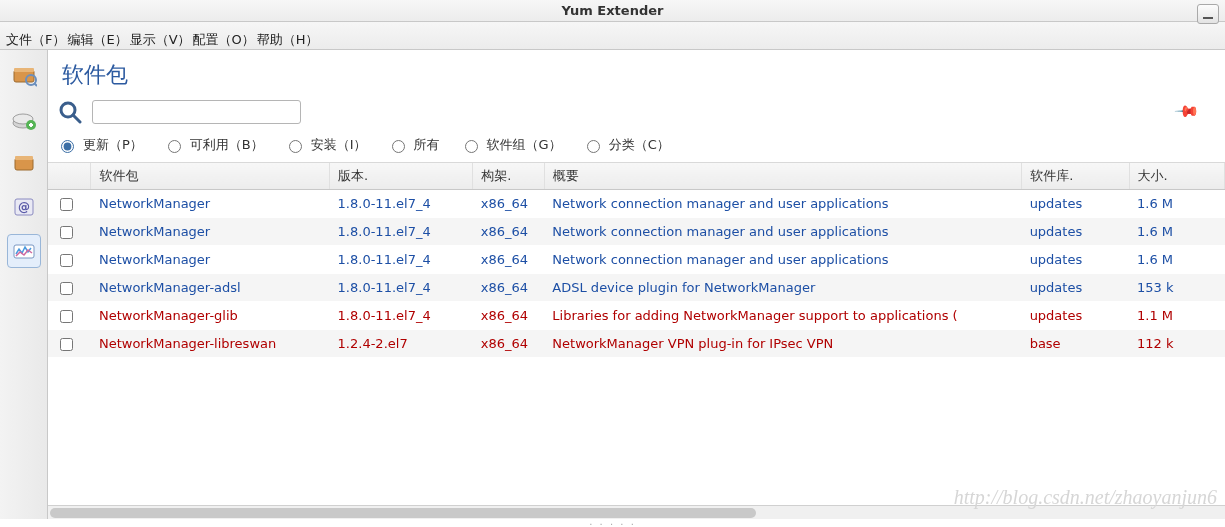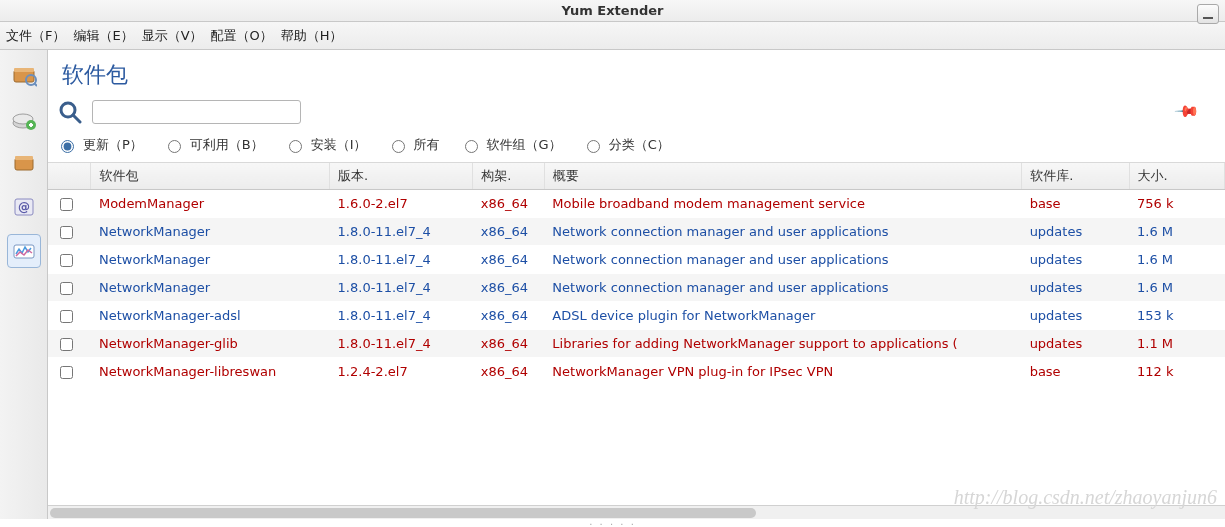--- a/index.html
+++ b/index.html
@@ -29,23 +29,23 @@
     background:linear-gradient(#fdfdfd,#e3e3e3);
     border:1px solid #a9a9a9; border-radius:3px;
     display:flex;align-items:flex-end;justify-content:center;
   }
   .titlebar .min-btn::after{content:""; width:10px;height:2px;background:#555; margin-bottom:4px;}
   
   .menubar{
     height:28px;
     background:linear-gradient(#f6f6f6,#ececec);
     border-bottom:1px solid #c8c8c8;
-    display:flex;align-items:center;
+    display:flex;align-items:flex-end;
     padding:0 6px;
-    gap:8px;
+    gap:2px;
   }
   .menubar .menuitem{cursor:default;color:#222;}
   
   .main{
     display:flex;
     height: calc(100% - 58px);
   }
   .leftbar{
     width:48px;
     background:linear-gradient(to right,#f3f3f3,#e9e9e9);
@@ -238,29 +238,20 @@
             <th></th>
             <th>软件包</th>
             <th>版本.</th>
             <th>构架.</th>
             <th>概要</th>
             <th>软件库.</th>
             <th>大小.</th>
           </tr>
         </thead>
         <tbody id="tbody">
-            <tr class="red">
-              <td class="chk"><input type="checkbox" style=""></td>
-              <td>ModemManager</td>
-              <td>1.6.0-2.el7</td>
-              <td>x86_64</td>
-              <td>Mobile broadband modem management service</td>
-              <td>base</td>
-              <td>756 k</td>
-            </tr>
             <tr class="blue">
               <td class="chk"><input type="checkbox" style=""></td>
               <td>NetworkManager</td>
               <td>1.8.0-11.el7_4</td>
               <td>x86_64</td>
               <td>Network connection manager and user applications</td>
               <td>updates</td>
               <td>1.6 M</td>
             </tr>
             <tr class="blue">

